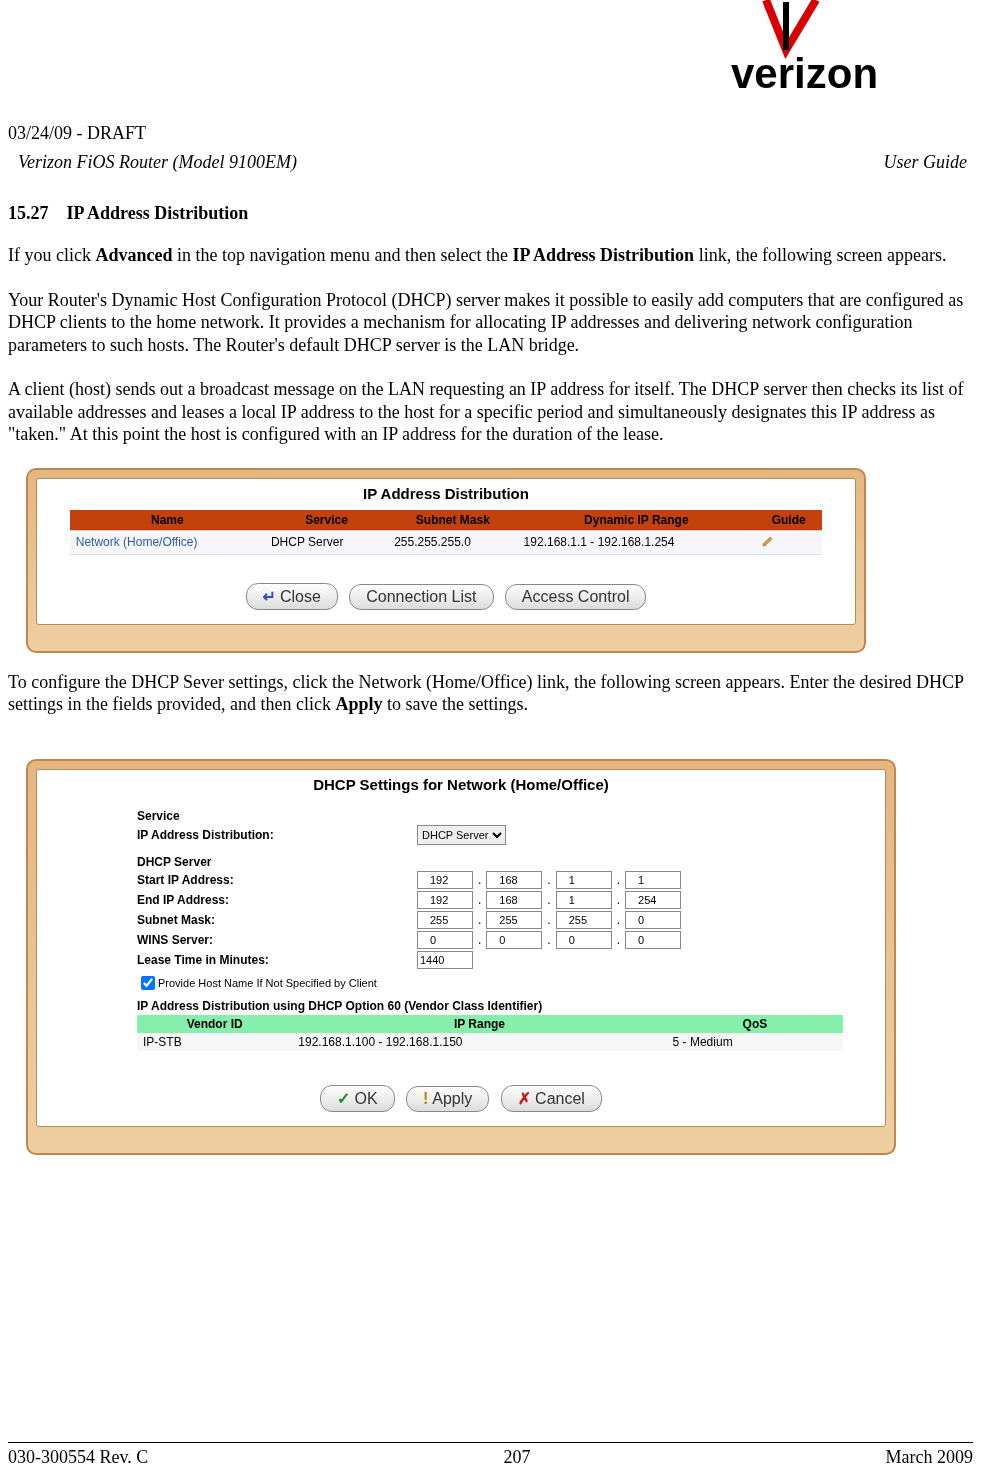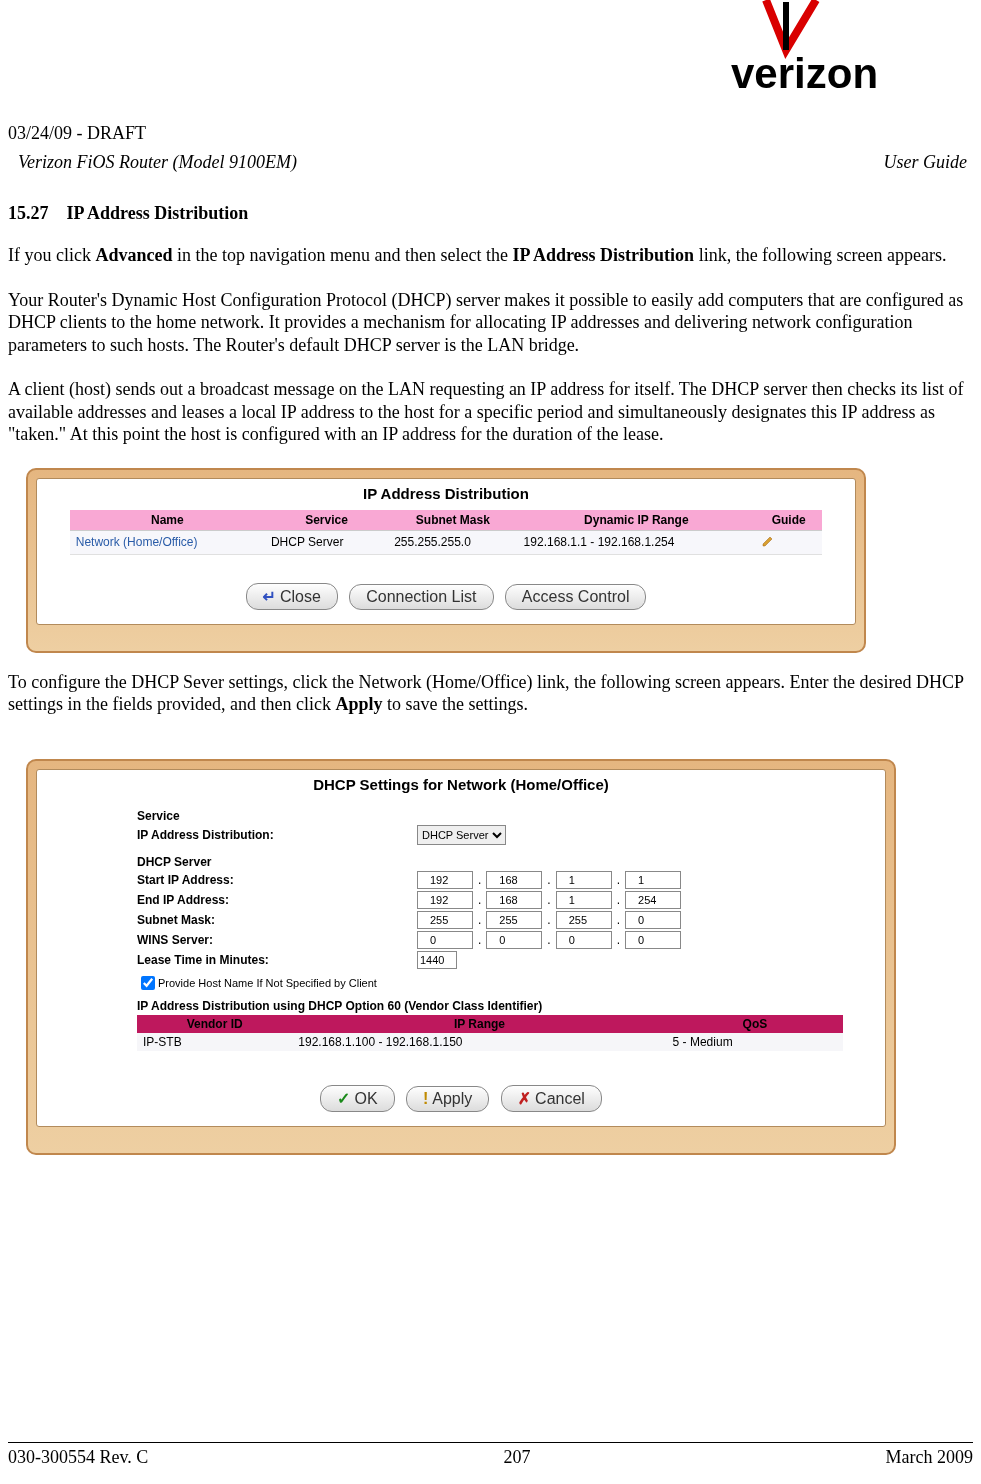--- a/index.html
+++ b/index.html
@@ -70,21 +70,21 @@
     padding: 6px 0 8px 0;
     color: #000;
   }
   table.grid {
     width: 92%;
     margin: 0 auto;
     border-collapse: collapse;
     font-size: 12px;
   }
   table.grid th {
-    background: #f9a8d4;
+    background: #c2410c;
     font-weight: bold;
     padding: 3px 6px;
     border-bottom: 1px solid #ccc;
     text-align: center;
   }
   table.grid td {
     padding: 3px 6px;
     background: #f7f7fb;
     border-bottom: 1px solid #e0e0e0;
   }
@@ -138,42 +138,42 @@
     display:flex;
     align-items:center;
     gap:3px;
   }
   .ip input{
     width:56px; height:18px; font-size:11px; border:1px solid #888; padding:1px 12px;
     font-family: Verdana, Arial, sans-serif;
   }
   .ip span.dot{margin:0 2px;}
   .mins input{
-    width:40px; height:18px; font-size:11px; border:1px solid #888; padding:1px 2px;
+    width:56px; height:18px; font-size:11px; border:1px solid #888; padding:1px 2px;
     font-family: Verdana, Arial, sans-serif;
   }
   select.dhcp{
     font-size:11px; height:20px; border:1px solid #888;
     font-family: Verdana, Arial, sans-serif;
   }
   .chk-row{
     margin:4px 0 6px 0;
     display:flex;align-items:center;
     font-size:11px;
   }
   .chk-row input{width:14px;height:14px;}
   .opt60-head{font-weight:bold;margin-top:6px;}
   table.opt60{
     width: 97%;
     margin: 2px 0 0 0;
     border-collapse: collapse;
     font-size: 12px;
   }
   table.opt60 th{
-    background:#be185d;
+    background:#86efac;
     padding:2px 6px;
     text-align:center;
     font-weight:bold;
   }
   table.opt60 td{
     background:#f6f6f9;
     padding:2px 6px;
   }
 
   .footer{

